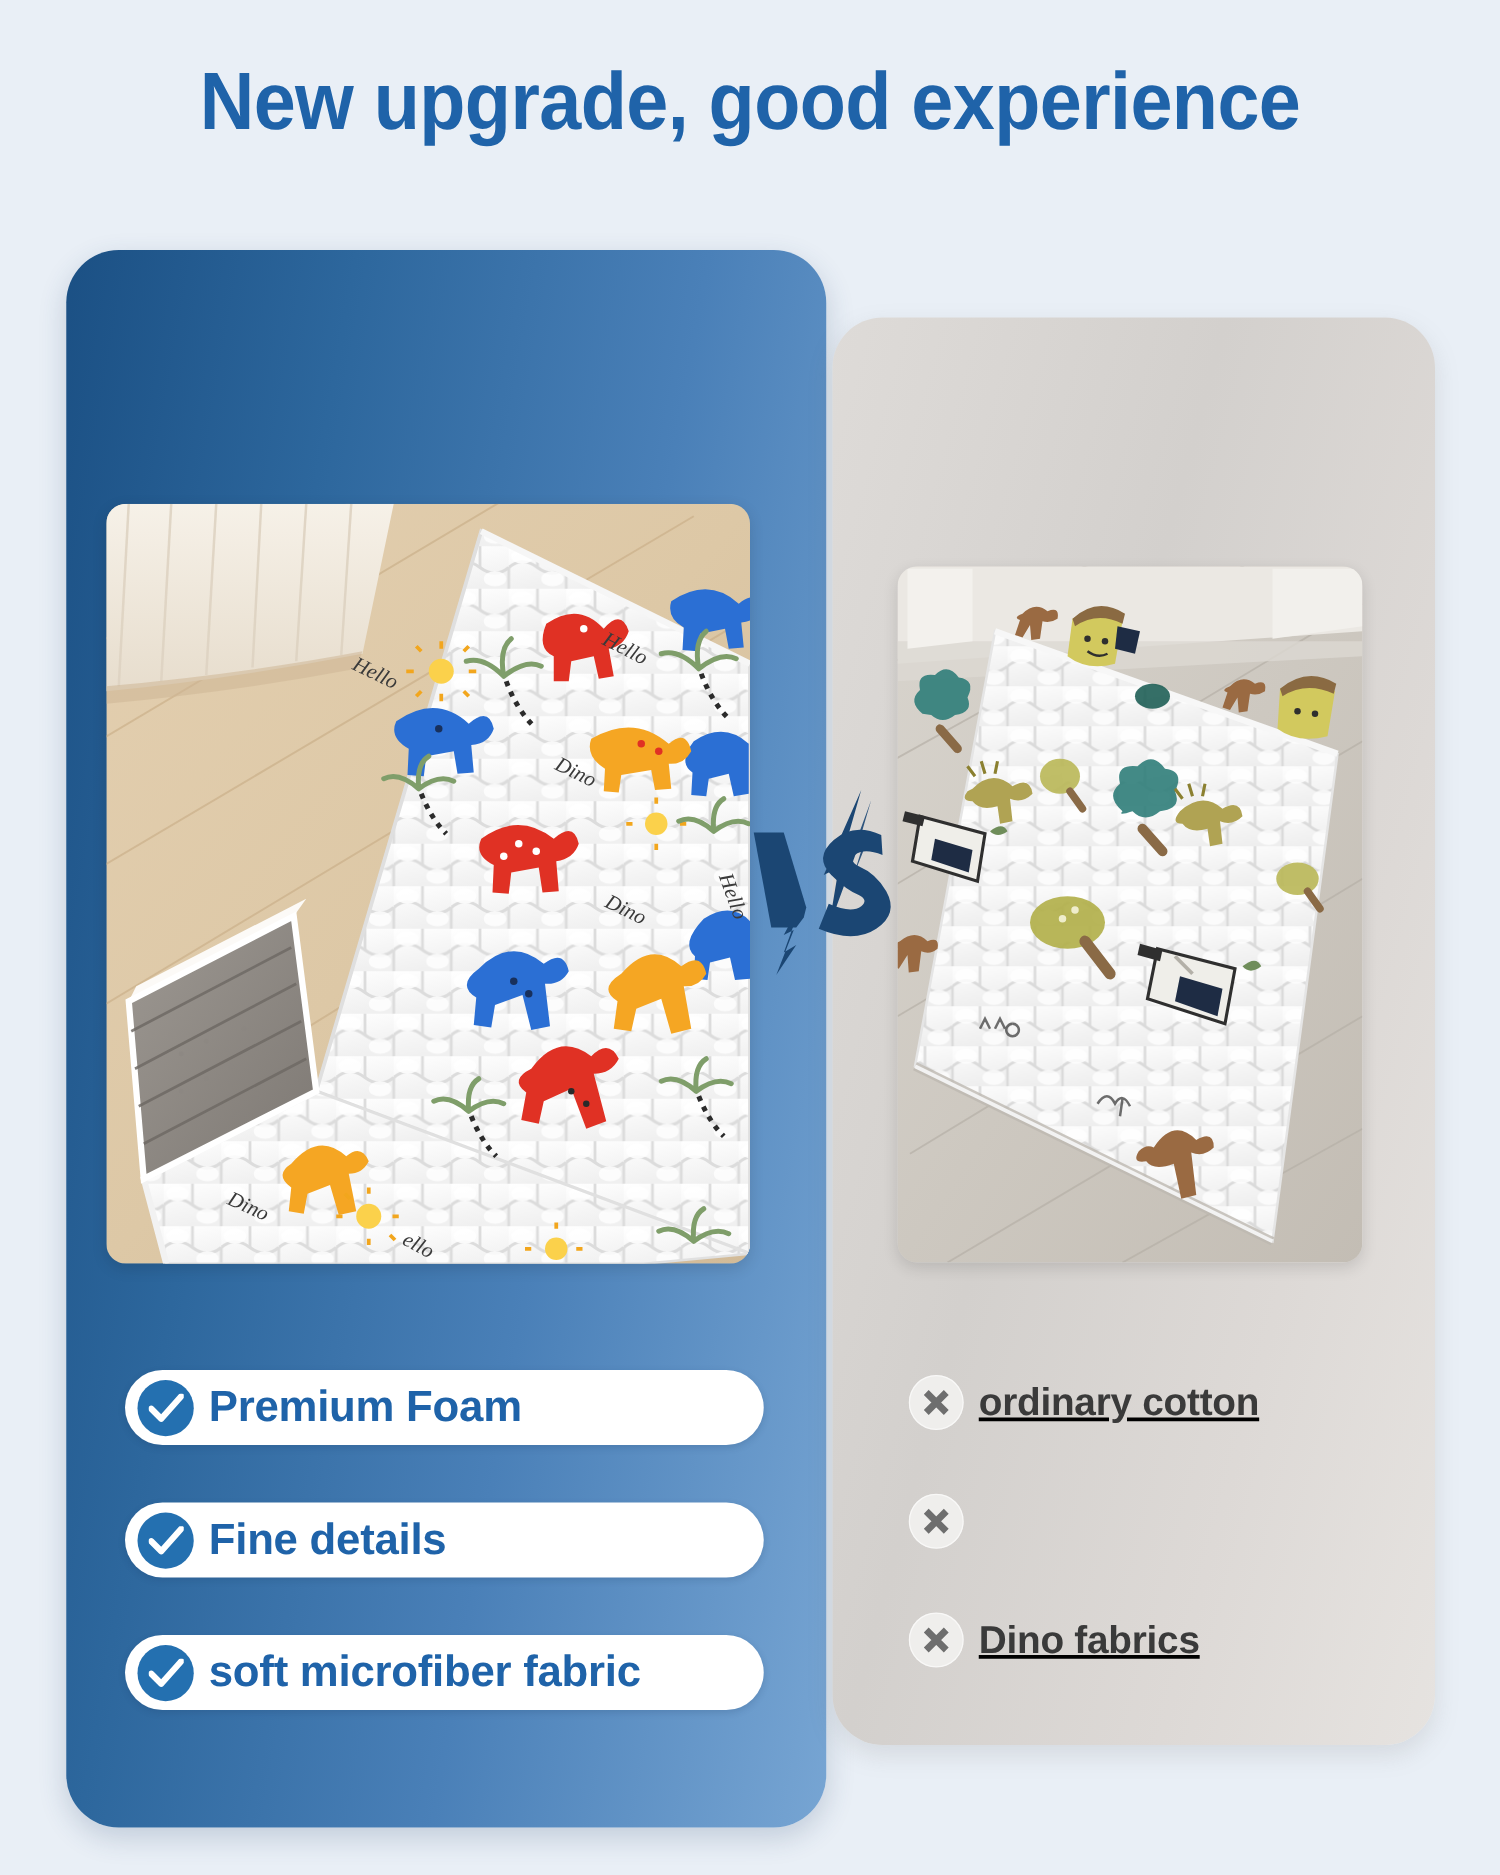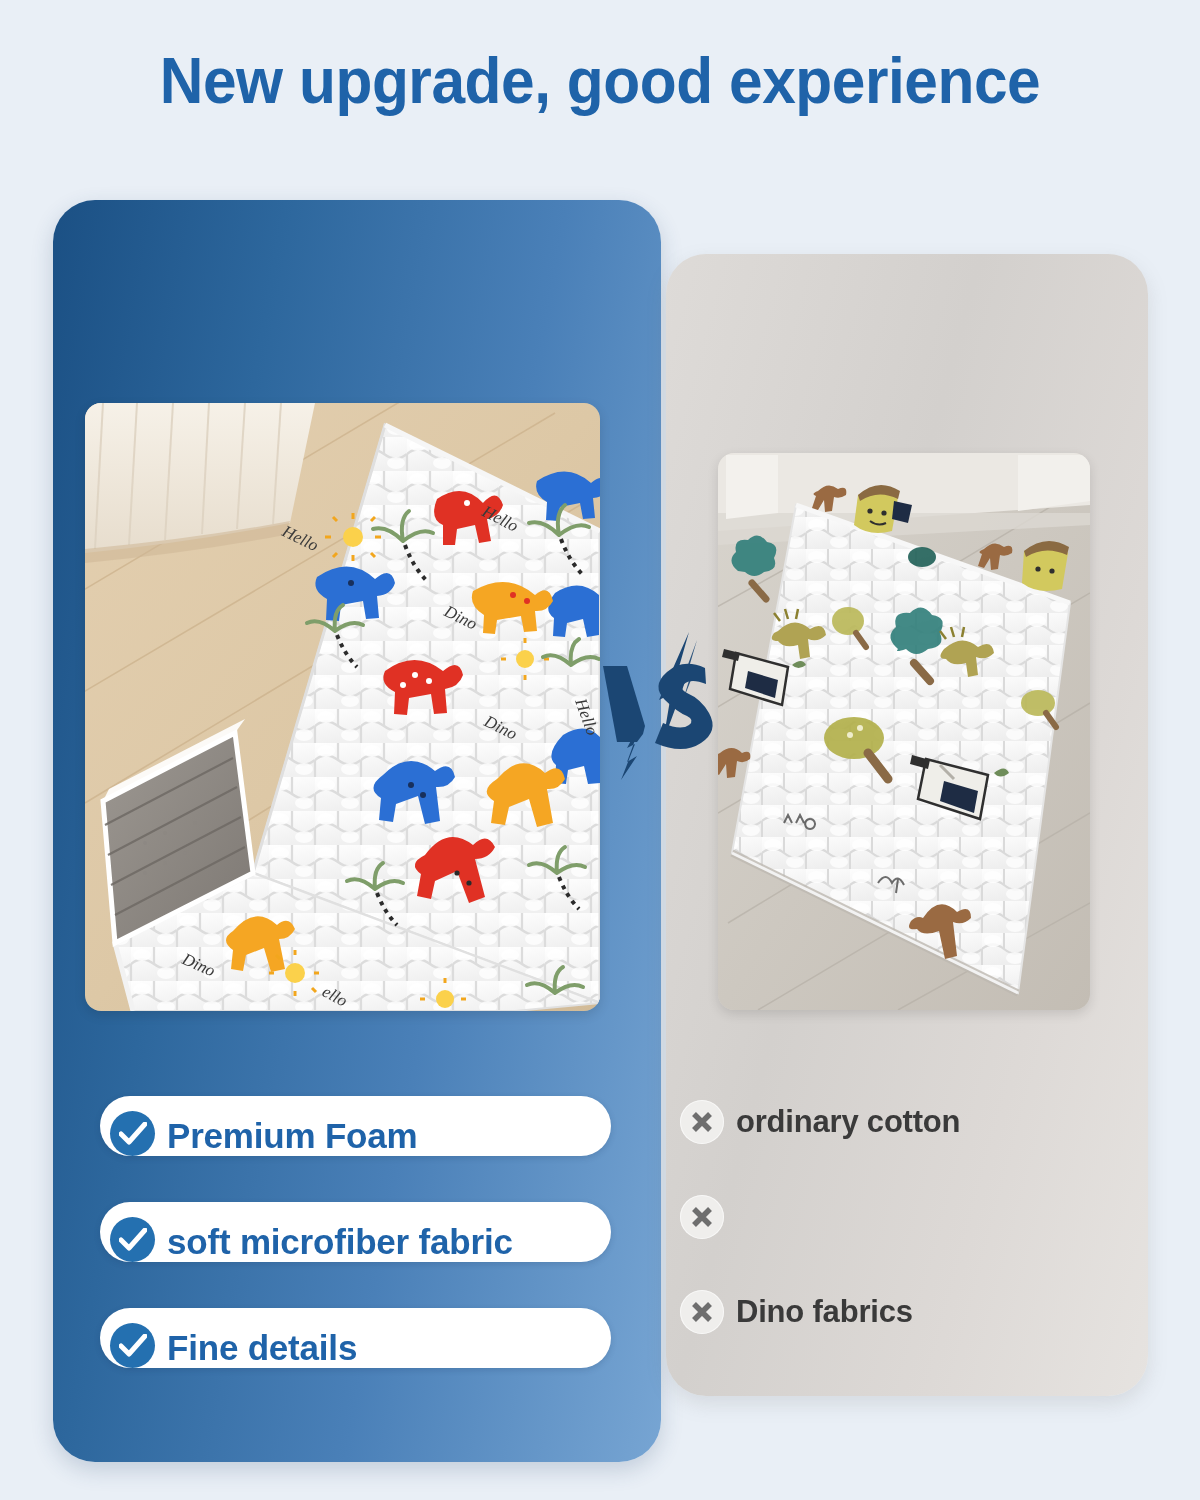--- a/index.html
+++ b/index.html
@@ -65,42 +65,42 @@
   
   .vs-badge {
     position:absolute; left:597px; top:630px; width:126px; height:152px;
     z-index:40;
   }
   .vs-badge svg { width:100%; height:100%; display:block; }
 
   
   .pill-list { position:absolute; left:100px; top:1096px; width:520px; z-index:20; }
   .pill {
-    position:relative; display:flex; align-items:flex-end;
+    position:relative; display:flex; align-items:center;
     height:60px; margin-bottom:46px;
     background:#ffffff; border-radius:32px;
     padding-left:10px;
     box-shadow:0 2px 6px rgba(20,50,90,.18);
     width:510px;
   }
   .pill:nth-child(1){ width:511px; }
   .pill:nth-child(2){ width:511px; }
   .pill:nth-child(3){ width:511px; margin-bottom:0; }
   .check-circle {
     flex:0 0 auto; width:45px; height:45px; border-radius:50%;
     background:#2470b0; position:relative; margin-right:12px;
   }
   .check-circle svg { position:absolute; left:9px; top:11px; width:28px; height:24px; }
   .pill-label {
     font-size:35px; font-weight:bold; color:#1f63a9;
     white-space:nowrap; letter-spacing:-0.2px;
   }
 
   
-  .con-list { position:absolute; left:680px; top:1098px; width:460px; z-index:20; }
+  .con-list { position:absolute; left:727px; top:1098px; width:460px; z-index:20;text-decoration:underline; }
   .con-row {
     position:relative; display:flex; align-items:center;
     height:48px; margin-bottom:47px;
   }
   .con-row:last-child { margin-bottom:0; }
   .x-circle {
     flex:0 0 auto; width:44px; height:44px; border-radius:50%;
     background:#efeeec; position:relative; margin-right:12px;
     box-shadow:inset 0 0 0 1px rgba(255,255,255,.6);
   }
@@ -435,30 +435,30 @@
       </span>
       <span class="pill-label">Premium Foam</span>
     </div>
 
     <div class="pill">
       <span class="check-circle">
         <svg viewBox="0 0 28 24" aria-hidden="true">
             <path d="M2 12 L10 20 L26 2" fill="none" stroke="#ffffff" stroke-width="5" stroke-linecap="round" stroke-linejoin="round"></path>
           </svg>
       </span>
-      <span class="pill-label">soft microfiber fabric</span>
+      <span class="pill-label">Fine details</span>
     </div>
 
     <div class="pill">
       <span class="check-circle">
         <svg viewBox="0 0 28 24" aria-hidden="true">
             <path d="M2 12 L10 20 L26 2" fill="none" stroke="#ffffff" stroke-width="5" stroke-linecap="round" stroke-linejoin="round"></path>
           </svg>
       </span>
-      <span class="pill-label">Fine details</span>
+      <span class="pill-label">soft microfiber fabric</span>
     </div>
 
   </div>
 
   <div class="con-list">
 
     <div class="con-row">
       <span class="x-circle">
         <svg viewBox="0 0 22 22" aria-hidden="true">
             <path d="M3 3 L19 19 M19 3 L3 19" fill="none" stroke="#6e6e6e" stroke-width="5.5" stroke-linecap="butt"></path>

